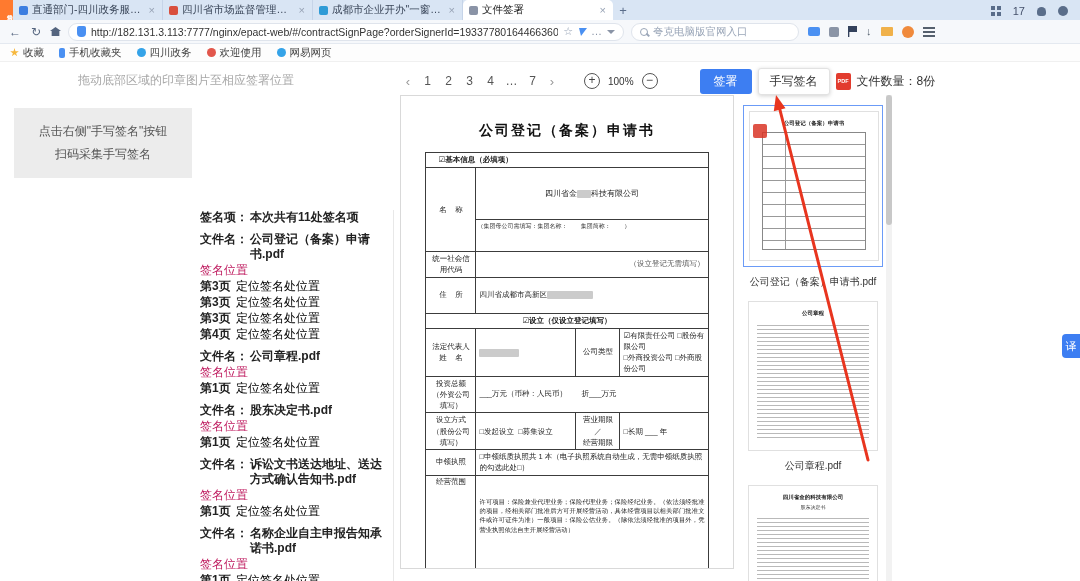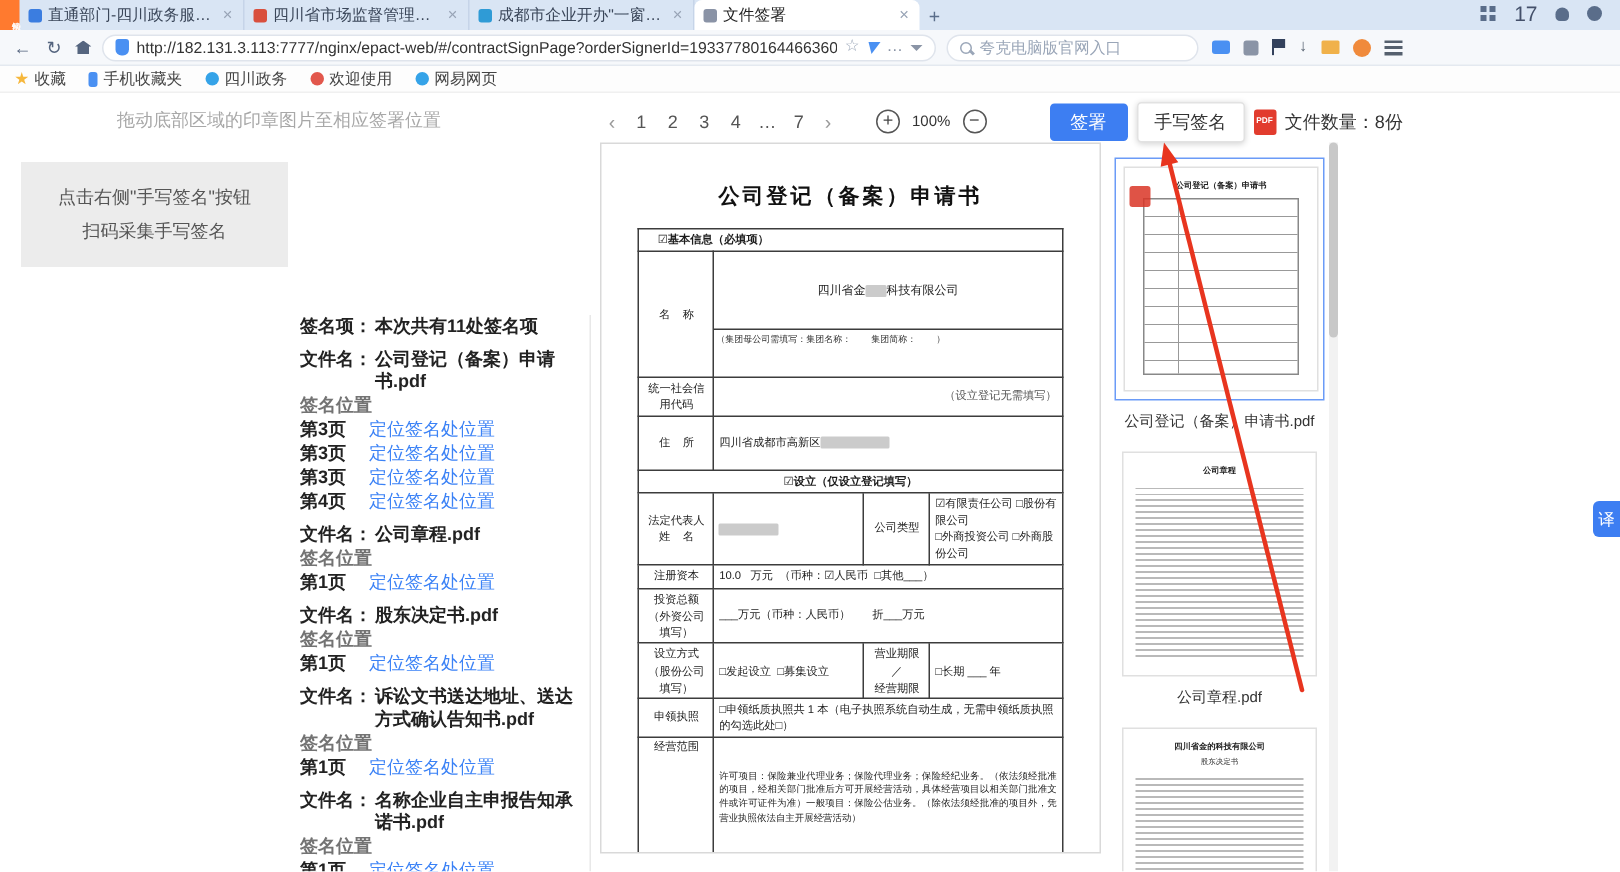--- a/index.html
+++ b/index.html
@@ -45,21 +45,21 @@
 
   
   .i { display:inline-block; flex:none; }
   .i-grid { width:10px; height:10px; background:
     linear-gradient(#5a6d8a,#5a6d8a) 0 0/4px 4px no-repeat,
     linear-gradient(#5a6d8a,#5a6d8a) 6px 0/4px 4px no-repeat,
     linear-gradient(#5a6d8a,#5a6d8a) 0 6px/4px 4px no-repeat,
     linear-gradient(#5a6d8a,#5a6d8a) 6px 6px/4px 4px no-repeat; }
   .i-bell { width:9px; height:9px; background:#5a6d8a; border-radius:50% 50% 3px 3px; }
   .i-user { width:10px; height:10px; border-radius:50%; background:#5a6d8a; }
-  .badge17 { font-size:14px; color:#44506a; }
+  .badge17 { font-size:11px; color:#44506a; }
   .i-home { width:11px; height:9px; background:#55657f;
     clip-path:polygon(50% 0,100% 45%,85% 45%,85% 100%,15% 100%,15% 45%,0 45%); }
   .i-shield { width:9px; height:11px; background:#4a90f2; border-radius:2px 2px 4px 4px; }
   .i-star-o { color:#9aa6b8; font-size:11px; line-height:1; }
   .i-bolt { width:0; height:0; border-left:4px solid transparent; border-right:4px solid transparent;
     border-top:8px solid #4a90f2; transform:skewX(-14deg); }
   .caret { width:0; height:0; border-left:4px solid transparent; border-right:4px solid transparent;
     border-top:4px solid #8a94a6; }
   .more-dots { color:#8a94a6; font-size:11px; line-height:1; }
   .i-mag { width:8px; height:8px; border:1.5px solid #9aa6b8; border-radius:50%; position:relative; }
@@ -83,23 +83,23 @@
     display:flex; flex-direction:column; align-items:center; justify-content:center; gap:6px;
     font-size:12px; color:#555; }
 
   .sign-panel { position:absolute; left:200px; top:148px; width:194px; bottom:0;
     overflow:hidden; font-size:12px; border-right:1px solid #e8e8e8; padding-right:6px; color:#222; }
   .sign-row { line-height:15px; margin-bottom:1px; display:flex; }
   .sign-row.kv { margin-top:7px; font-weight:bold; }
   .sign-panel .sign-row:first-child { margin-top:0; }
   .sign-row .k { width:50px; flex:none; }
   .sign-row .v { flex:1; }
-  .sign-row.sub { font-weight:bold; color:#737373; }
+  .sign-row.sub { font-weight:normal; color:#be185d; }
   .sign-row.pos .pg { width:36px; flex:none; font-weight:bold; color:#222; }
-  .sign-row.pos .lnk { color:#3b82f6; cursor:pointer; margin-left:10px; }
+  .sign-row.pos .lnk { color:#000000; cursor:pointer; margin-left:0; }
 
   .doc-toolbar { position:absolute; left:402px; top:7px; height:24px; display:flex; align-items:center; gap:6px; }
   .page-arrow { color:#999; font-size:13px; width:12px; text-align:center; }
   .page-num { min-width:15px; text-align:center; font-size:12px; color:#555; }
   .zoom-btn { width:16px; height:16px; border:1px solid #555; border-radius:50%; text-align:center;
     line-height:13px; font-size:12px; color:#444; }
   .zoom-level { font-size:10px; color:#333; margin:0 2px; }
   .gap14 { width:14px; } .gap30 { width:30px; }
   .btn-sign { background:#3d7ef2; color:#fff; font-size:12px; padding:4px 14px; border-radius:3px; }
   .btn-hand { background:#fff; color:#333; font-size:12px; padding:4px 11px; border-radius:3px;
@@ -368,24 +368,20 @@
             <td colspan="4" class="sec-hdr center">☑设立（仅设立登记填写）</td>
           </tr>
       <tr>
         <td class="lbl tall26 tiny">法定代表人
 姓    名</td>
         <td><span class="redact w40"></span></td>
         <td class="lbl tiny">公司类型</td>
         <td class="tiny"><span>☑有限责任公司 □股份有限公司</span><br><span>□外商投资公司 □外商股份公司</span></td>
       </tr>
       <tr>
-        <td class="lbl tall16">注册资本</td>
-        <td colspan="3">10.0   万元  （币种：☑人民币  □其他___）</td>
-      </tr>
-      <tr>
         <td class="lbl tall16 tiny">投资总额
 （外资公司填写）</td>
         <td colspan="3">___万元（币种：人民币）       折___万元</td>
       </tr>
       <tr>
         <td class="lbl tall18 tiny">设立方式
 （股份公司填写）</td>
         <td class="tiny">□发起设立  □募集设立</td>
         <td class="lbl tiny">营业期限／
 经营期限</td>

